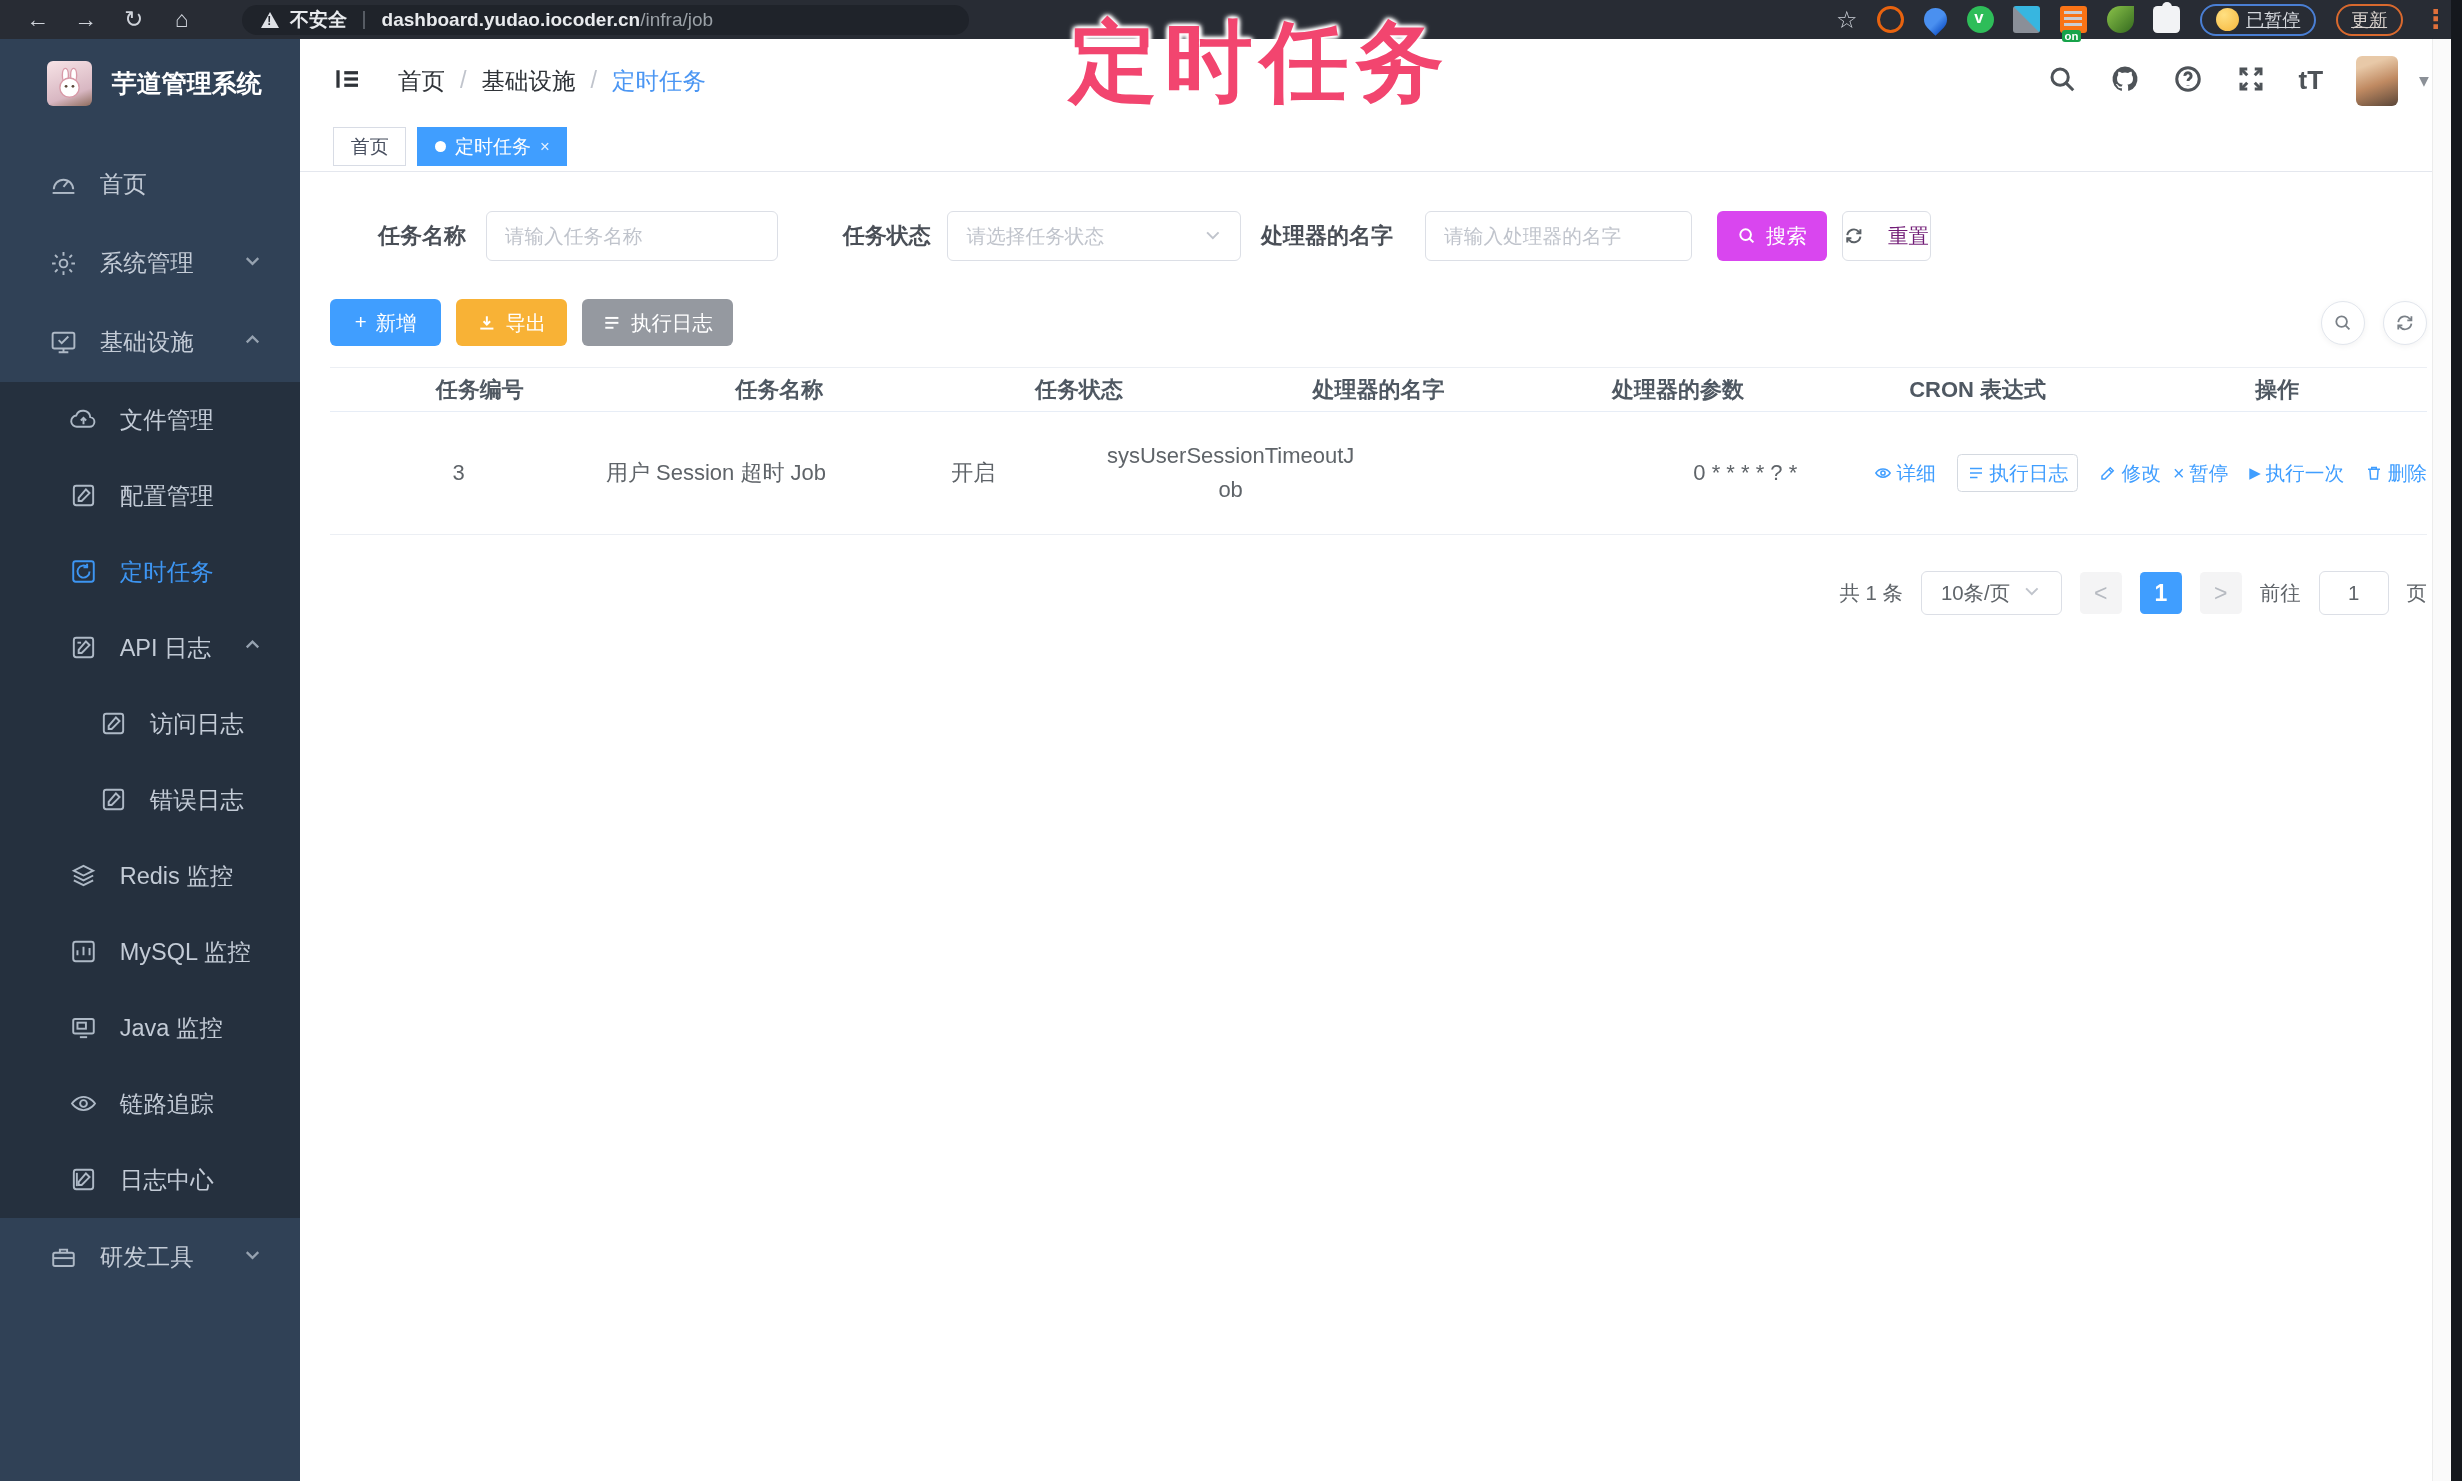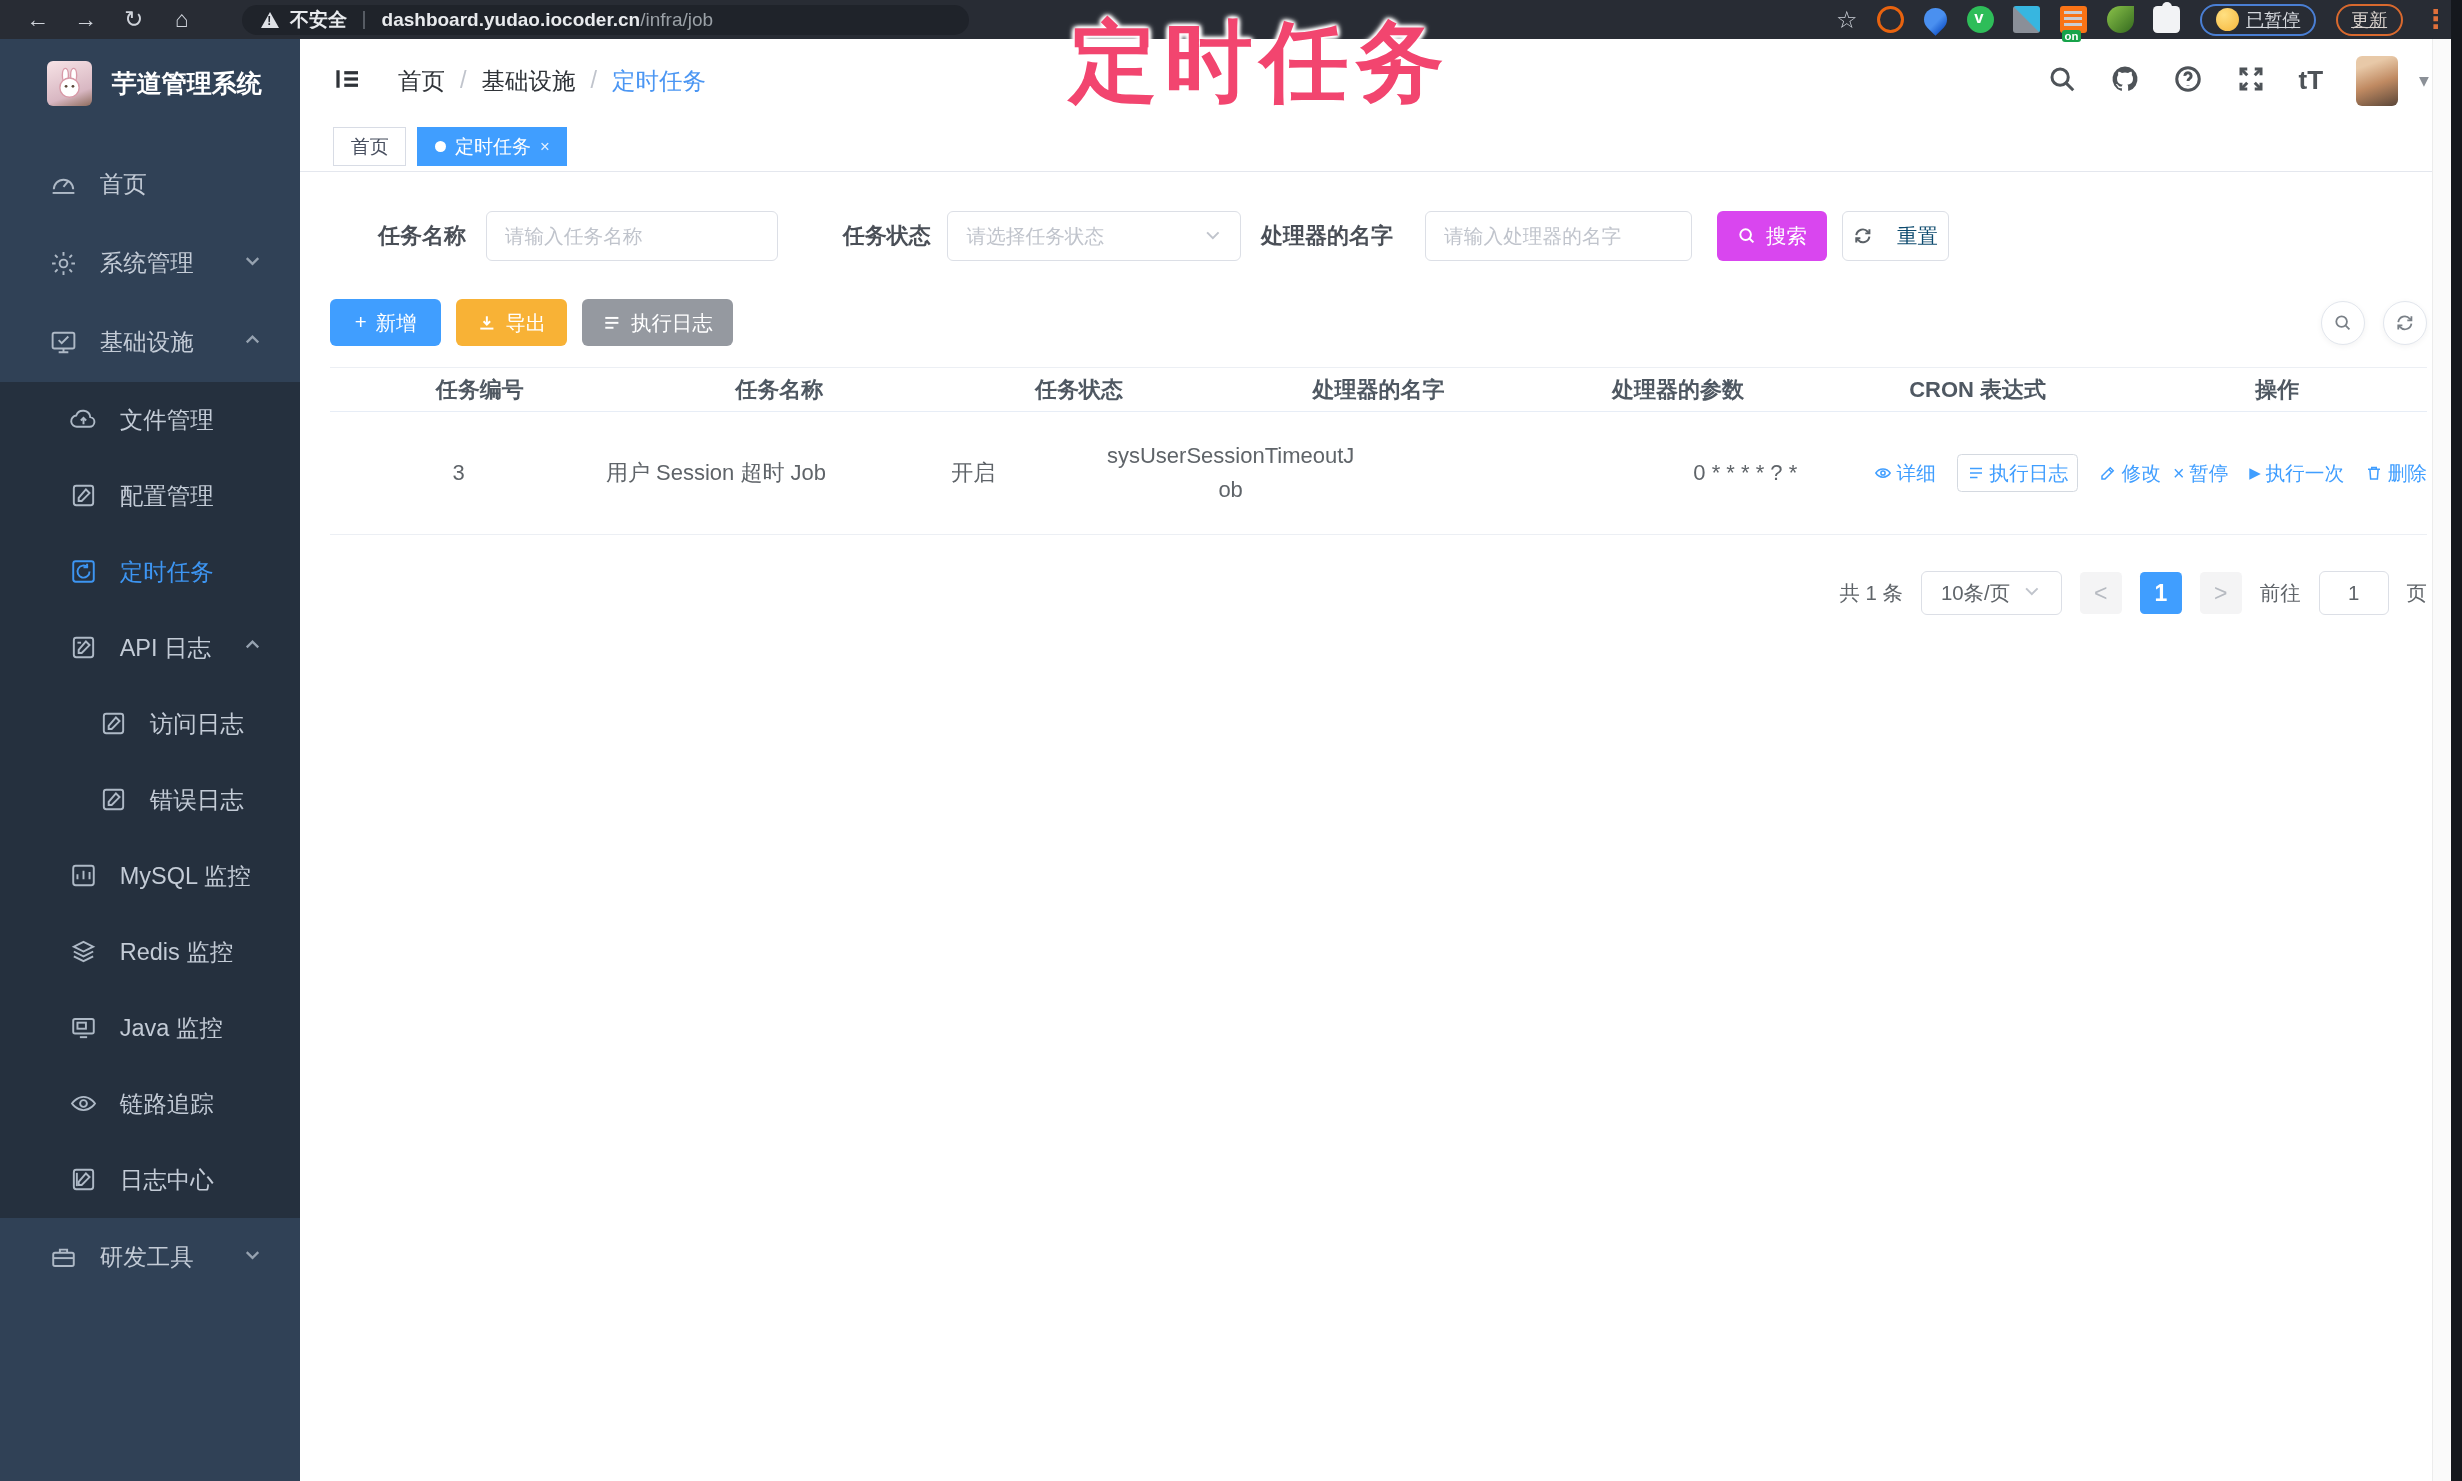--- a/index.html
+++ b/index.html
@@ -79,21 +79,21 @@
   
   .filters { display:flex; align-items:center; }
   .f-label { font-size:22px; font-weight:bold; color:#4a4f57; white-space:nowrap; }
   .f-input { height:50px; border:1.5px solid #dcdfe6; border-radius:6px; background:#fff; display:flex; align-items:center; padding:0 18px; }
   .f-input input { border:none; outline:none; width:100%; font-size:19.7px; color:#333; background:transparent; }
   .f-input input::placeholder { color:#c0c4cc; }
   .sel-caret svg { width:19.7px; height:19.7px; stroke:#c0c4cc; stroke-width:2.4; fill:none; }
   .btn { height:50px; border-radius:6px; display:inline-flex; align-items:center; justify-content:center; gap:9px; font-size:20.4px; cursor:pointer; border:none; white-space:nowrap; }
   .btn svg { width:19.7px; height:19.7px; stroke:#fff; fill:none; stroke-width:2.4; }
   .btn-search { background:#d946ef; color:#fff; width:110px; margin-left:25px; }
-  .btn-reset { background:#fff; color:#0c4a6e; width:107px; border:1.5px solid #dcdfe6; margin-left:15px;gap:24px; }
+  .btn-reset { background:#fff; color:#701a75; width:89px; border:1.5px solid #dcdfe6; margin-left:15px;gap:24px; }
   .btn-reset svg { stroke:#5a6066; }
 
   
   .toolbar { margin-top:38px; display:flex; align-items:center; }
   .btn-add { background:#409eff; color:#fff; width:111px; height:47px; }
   .btn-export { background:#f8b236; color:#fff; width:111px; height:47px; margin-left:15px; }
   .btn-joblog { background:#9599a0; color:#fff; width:151px; height:47px; margin-left:15px; }
   .mini-circles { margin-left:auto; display:flex; gap:18px; }
   .circ { width:44px; height:44px; border-radius:50%; border:1.5px solid #e2e6ed; background:#fff; display:flex; align-items:center; justify-content:center; box-shadow:0 1.5px 6px rgba(0,0,0,.05); cursor:pointer; }
   .circ svg { width:19.7px; height:19.7px; stroke:#7a8087; fill:none; stroke-width:2.2; }
@@ -272,35 +272,35 @@
               <svg viewBox="0 0 24 24">
                 <rect x="4" y="4" width="16" height="16" rx="2"></rect>
                 <path d="M14 7l3 3-6.5 6.5H8V14z"></path>
               </svg>
             </span>
             <span class="mi-label">错误日志</span>
           </div>
           <div class="menu-item level-1">
             <span class="mi-icon">
               <svg viewBox="0 0 24 24">
-                <rect x="3.5" y="4" width="17" height="16" rx="2"></rect>
-                <path d="M7 15v-4M12 15V8M17 15v-6"></path>
-              </svg>
-            </span>
-            <span class="mi-label">MySQL 监控</span>
-          </div>
-          <div class="menu-item level-1">
-            <span class="mi-icon">
-              <svg viewBox="0 0 24 24">
                 <path d="M12 4 20 8l-8 4-8-4z"></path>
                 <path d="M4 12l8 4 8-4"></path>
                 <path d="M4 16l8 4 8-4"></path>
               </svg>
             </span>
             <span class="mi-label">Redis 监控</span>
+          </div>
+          <div class="menu-item level-1">
+            <span class="mi-icon">
+              <svg viewBox="0 0 24 24">
+                <rect x="3.5" y="4" width="17" height="16" rx="2"></rect>
+                <path d="M7 15v-4M12 15V8M17 15v-6"></path>
+              </svg>
+            </span>
+            <span class="mi-label">MySQL 监控</span>
           </div>
           <div class="menu-item level-1">
             <span class="mi-icon">
               <svg viewBox="0 0 24 24">
                 <rect x="3.5" y="5" width="17" height="12" rx="1.5"></rect>
                 <rect x="7" y="8" width="7" height="5"></rect>
                 <path d="M9 20h6"></path>
               </svg>
             </span>
             <span class="mi-label">Java 监控</span>

